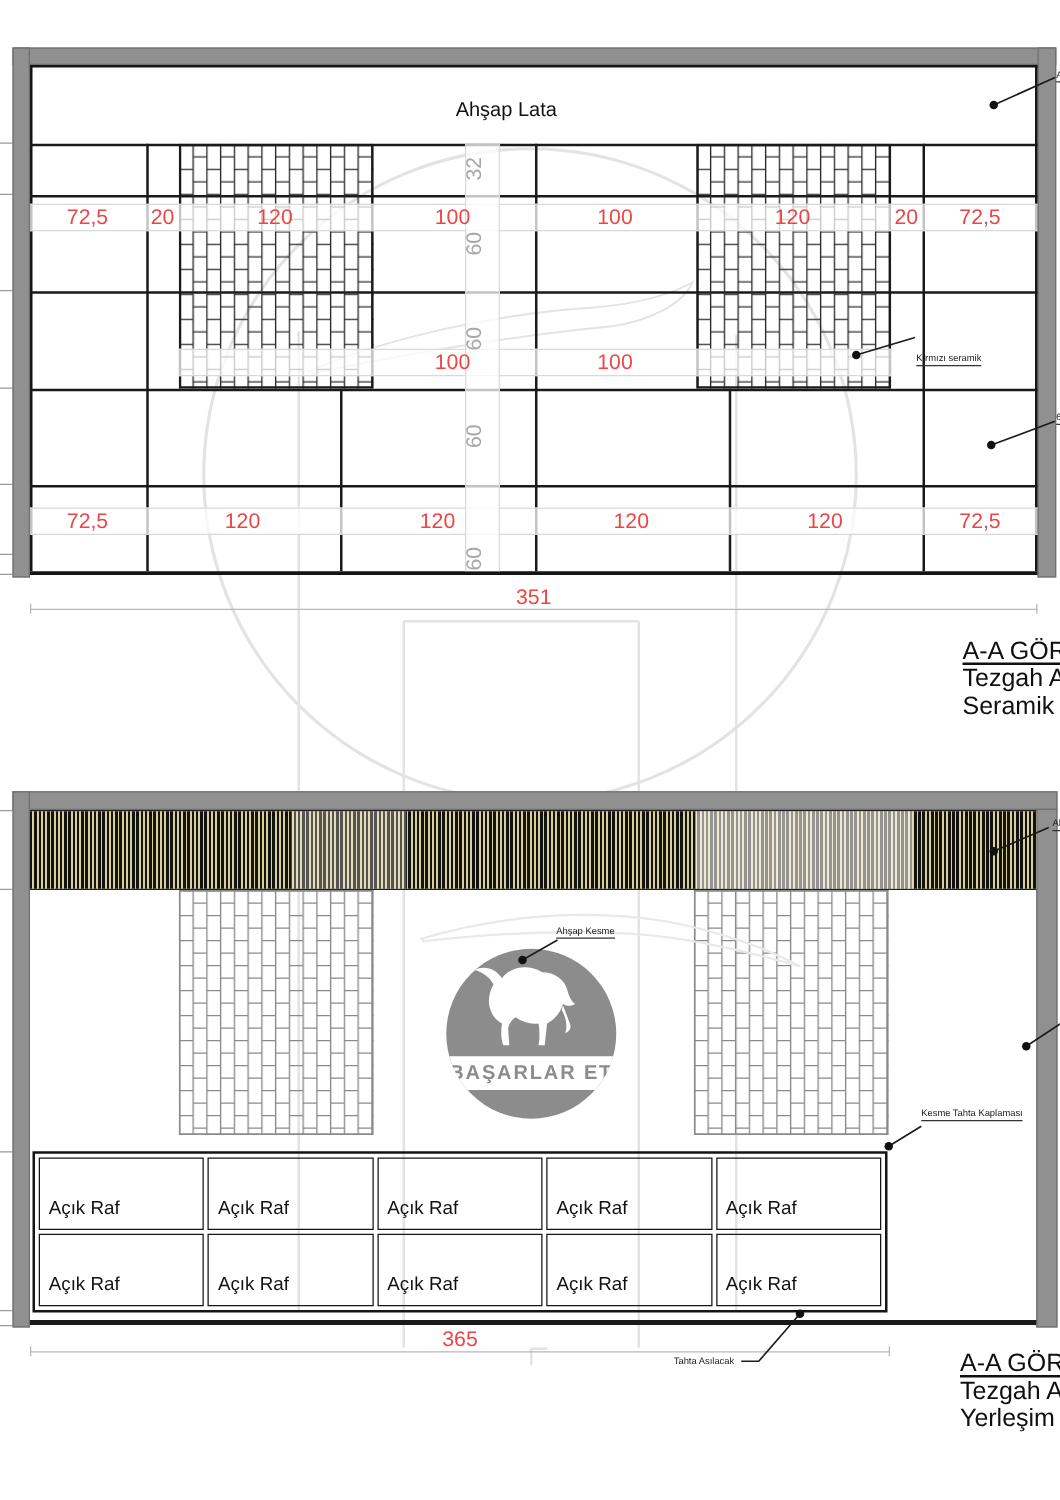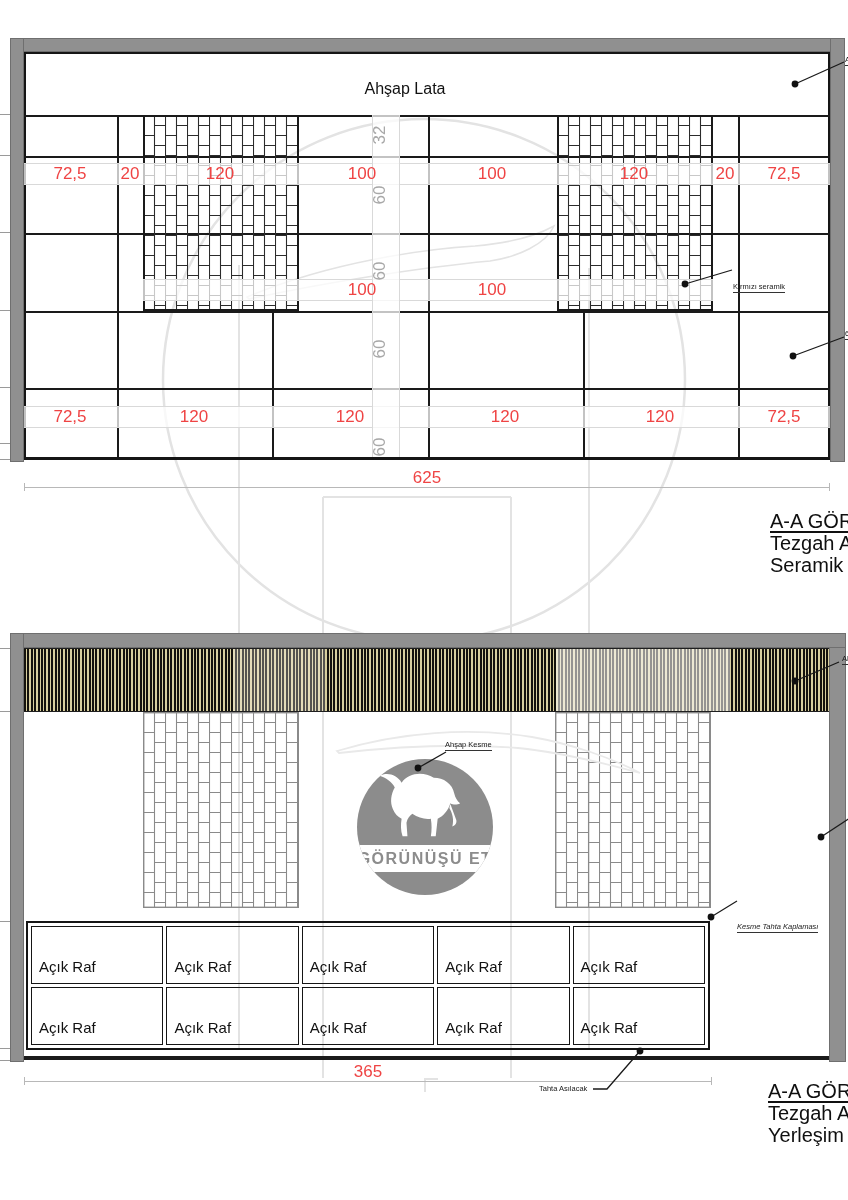--- a/index.html
+++ b/index.html
@@ -113,21 +113,21 @@
   <span class="dim" style="left:505px;top:417px;">120</span>
   <span class="dim" style="left:660px;top:417px;">120</span>
   <span class="dim" style="left:784px;top:417px;">72,5</span>
 
   <span class="vdim" style="left:380px;top:135px;">32</span>
   <span class="vdim" style="left:380px;top:195px;">60</span>
   <span class="vdim" style="left:380px;top:271px;">60</span>
   <span class="vdim" style="left:380px;top:349px;">60</span>
   <span class="vdim" style="left:380px;top:447px;">60</span>
 
-  <span class="dim" style="left:427px;top:478px;">625</span>
+  <span class="dim" style="left:427px;top:478px;">351</span>
   <div class="dimline" style="left:24px;top:487px;width:806px;"></div>
   <div class="dimtick" style="left:24px;top:483px;"></div>
   <div class="dimtick" style="left:829px;top:483px;"></div>
 
   <div class="ltick" style="top:114px;"></div>
   <div class="ltick" style="top:155px;"></div>
   <div class="ltick" style="top:232px;"></div>
   <div class="ltick" style="top:310px;"></div>
   <div class="ltick" style="top:387px;"></div>
   <div class="ltick" style="top:443px;"></div>
@@ -169,21 +169,21 @@
     <rect x="0" y="0" width="156" height="196" fill="url(#pg2)"></rect>
     <rect x="0.7" y="0.7" width="154.6" height="194.6" fill="none" stroke="#8a8a8a" stroke-width="1.4"></rect>
   </svg>
 
   <div class="abs logo-circle">
     <svg style="position:absolute;left:16px;top:10px;" width="104" height="78" viewBox="0 0 100 80">
       <path fill="#ffffff" d="M26,14 C21,6 12,3 3,7 C10,9 16,13 19,19 C15,26 14,34 17,41 C19,46 22,49 26,51 C25,57 25,63 27,69 L32,69 L31,55 C32,51 34,48 37,46 C43,50 50,52 56,51 C57,57 57,63 56,69 L61,69 L63,51 C69,48 74,42 76,35 C79,37 83,37 86,35 C83,33 81,29 80,25 C78,15 69,9 59,9 C48,2 33,4 26,14 Z"></path>
       <path fill="#ffffff" d="M76,36 L82,52 C83,55 81,58 78,59 C80,52 78,45 75,40 Z"></path>
     </svg>
     <div class="logo-band">
-      <span class="logo-text">GÖRÜNÜŞÜ ET</span>
+      <span class="logo-text">BAŞARLAR ET</span>
     </div>
   </div>
 
   <div class="abs shelf">
     <div class="raf-cell">
         <span>Açık Raf</span>
       </div>
     <div class="raf-cell">
         <span>Açık Raf</span>
       </div>
@@ -220,21 +220,21 @@
   <div class="dimtick" style="left:24px;top:1077px;"></div>
   <div class="dimtick" style="left:711px;top:1077px;"></div>
 
   <div class="ltick" style="top:648px;"></div>
   <div class="ltick" style="top:711px;"></div>
   <div class="ltick" style="top:921px;"></div>
   <div class="ltick" style="top:1048px;"></div>
   <div class="ltick" style="top:1060px;"></div>
 
   <span class="callout u" style="left:445px;top:740px;">Ahşap Kesme</span>
-  <span class="callout u" style="left:737px;top:922px;font-style:italic;">Kesme Tahta Kaplaması</span>
+  <span class="callout u" style="left:737px;top:886px;">Kesme Tahta Kaplaması</span>
   <span class="callout" style="left:539px;top:1084px;">Tahta Asılacak</span>
   <span class="callout u" style="left:842px;top:654px;">Ahşap Lata</span>
 
   <div class="caption" style="left:768px;top:1080px;">
     <span class="u">A-A GÖRÜNÜŞÜ</span><br>
     <span>Tezgah Arkası</span><br>
     <span>Yerleşim Planı</span>
   </div>
 
   <svg class="abs" style="left:0;top:0;z-index:60;pointer-events:none;" width="848" height="1200" viewBox="0 0 848 1200">

